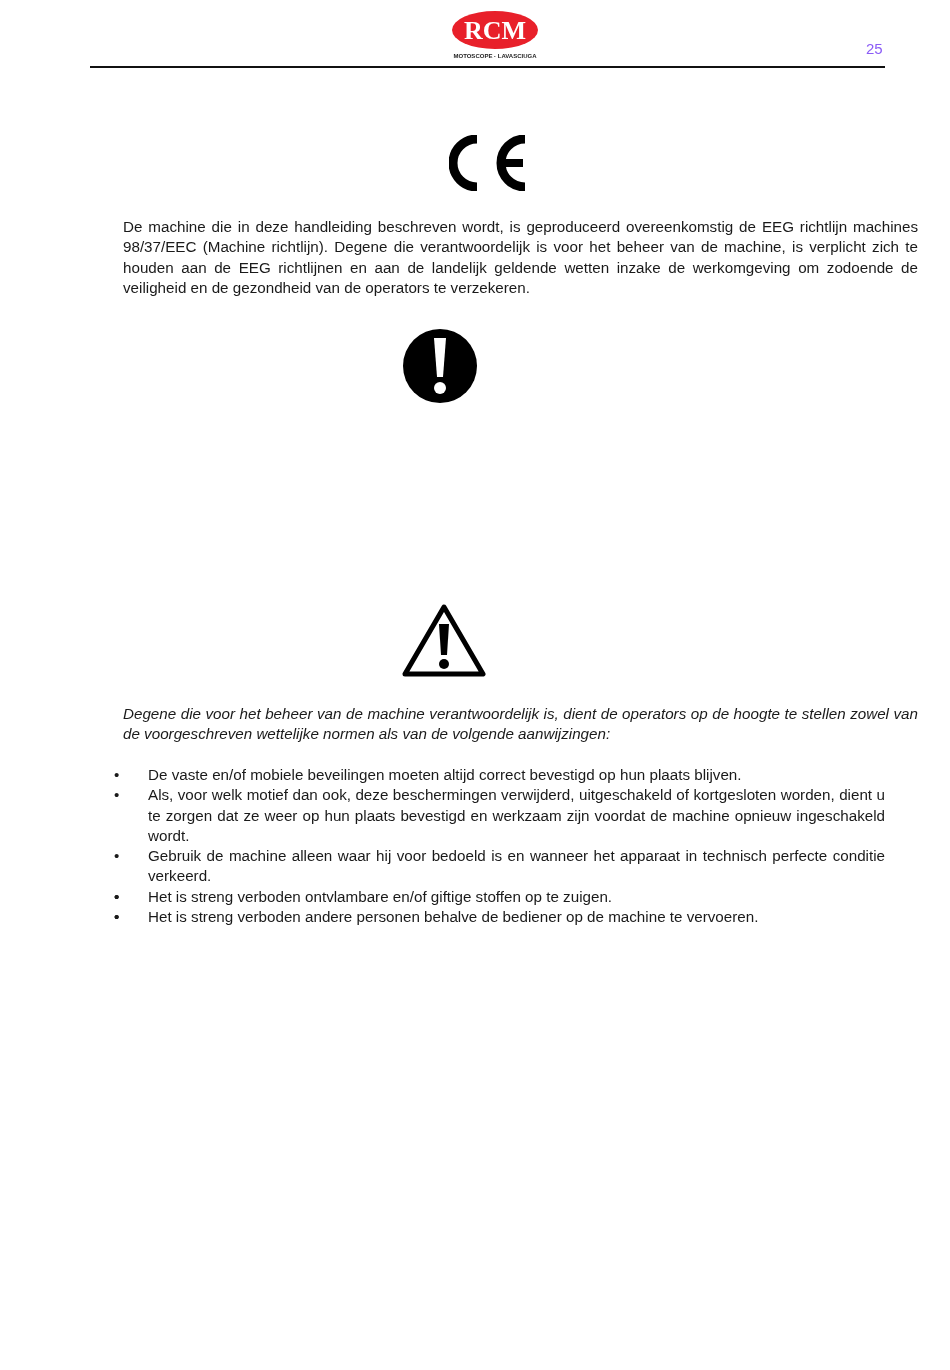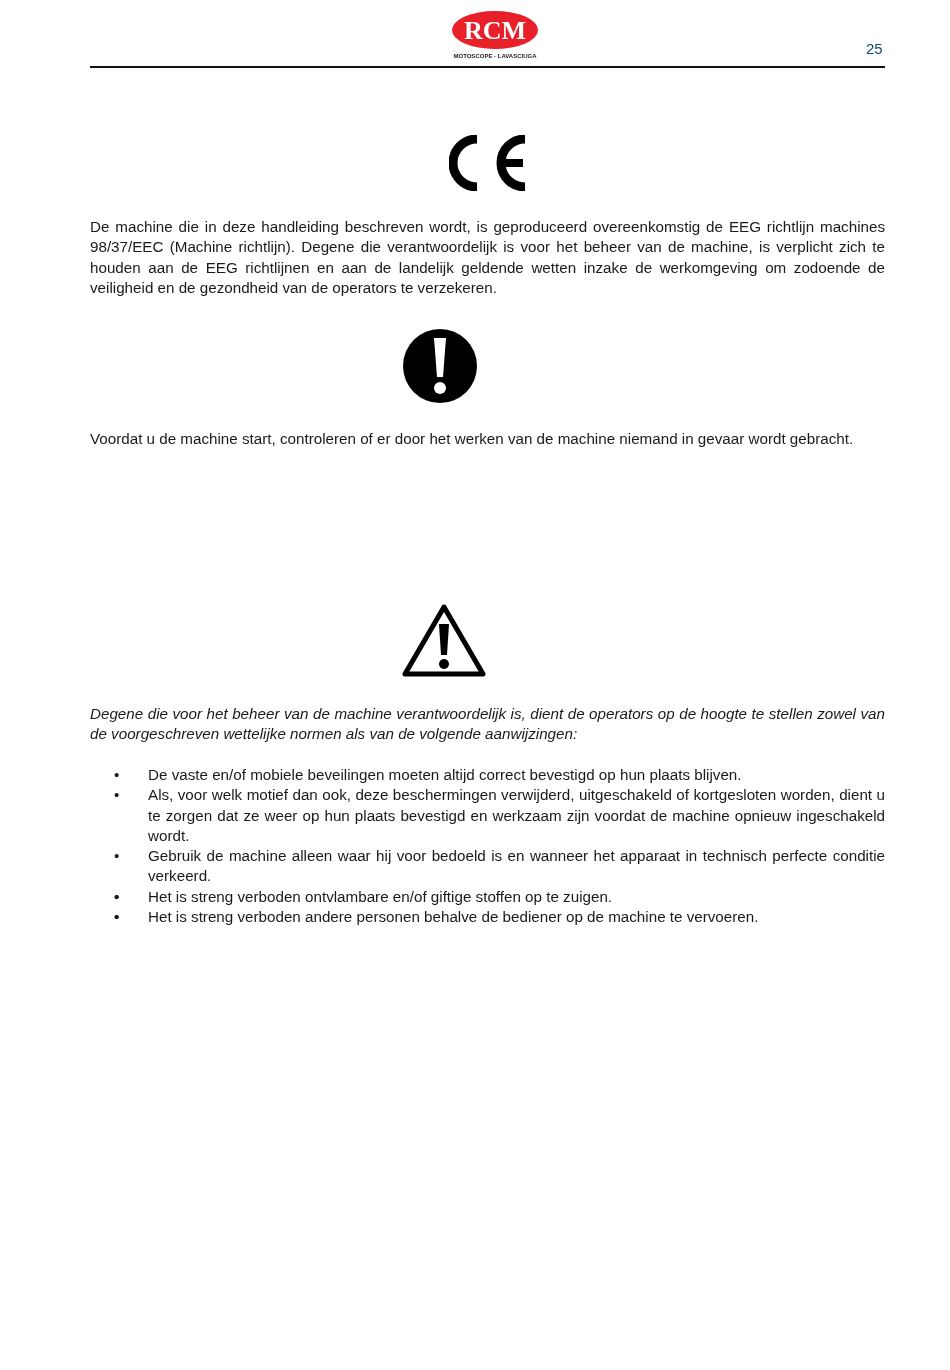--- a/index.html
+++ b/index.html
@@ -4,35 +4,35 @@
   <style>
     html, body { margin: 0; padding: 0; background: #ffffff; }
     body {
       width: 950px; height: 1370px; position: relative; overflow: hidden;
       font-family: "Liberation Sans", sans-serif; color: #1a1a1a;
     }
     .header-logo {
       position: absolute; left: 450px; top: 10px; width: 90px; height: 52px;
     }
     .page-number {
-      position: absolute; left: 866px; top: 40px; font-size: 15px; color: #0c4a6e;
+      position: absolute; left: 866px; top: 40px; font-size: 15px; color: #8b5cf6;
     }
     .header-rule {
       position: absolute; left: 90px; top: 66px; width: 795px; height: 2px; background: #111;
     }
     .icon { position: absolute; }
     .ce-icon { left: 449px; top: 135px; width: 80px; height: 56px; }
     .mandatory-icon { left: 402px; top: 328px; width: 76px; height: 76px; }
     .warning-icon { left: 401px; top: 602px; width: 86px; height: 76px; }
 
     .text-block {
       position: absolute; left: 90px; width: 795px;
       font-size: 15.2px; line-height: 20.3px; color: #1a1a1a;
     }
-    .justify { text-align: justify; text-align-last: left; }
+    .justify { text-align: justify; text-align-last: left; margin-left: 33px; }
     .p1 { top: 217px; }
     .p2 { top: 429px; }
     .p3 { top: 704px; font-style: italic; }
     .bullets { position: absolute; left: 90px; top: 765px; width: 795px;
       list-style: none; margin: 0; padding: 0; font-size: 15.2px; line-height: 20.3px; }
     .bullets li { position: relative; padding-left: 58px; text-align: justify; text-align-last: left; }
     .bullets li .bullet { position: absolute; left: 24px; top: 0; }
     .line { display: block; }
   </style>
 </head>
@@ -60,21 +60,20 @@
 
 <div class="icon mandatory-icon">
   <svg width="76" height="76" viewBox="0 0 76 76">
     <circle cx="38" cy="38" r="37" fill="#000"></circle>
     <path d="M32 10 L44 10 L41 49 L35 49 Z" fill="#fff"></path>
     <circle cx="38" cy="60" r="6" fill="#fff"></circle>
   </svg>
 </div>
 
 <div class="text-block justify p2">
-  <span class="line">Voordat u de machine start, controleren of er door het werken van de machine niemand in gevaar wordt gebracht.</span>
 </div>
 
 <div class="icon warning-icon">
   <svg width="86" height="76" viewBox="0 0 86 76">
     <path d="M43 5 L82 72 L4 72 Z" fill="none" stroke="#000" stroke-width="5" stroke-linejoin="round"></path>
     <path d="M38 22 L48 22 L46 53 L40 53 Z" fill="#000"></path>
     <circle cx="43" cy="62" r="5" fill="#000"></circle>
   </svg>
 </div>
 

